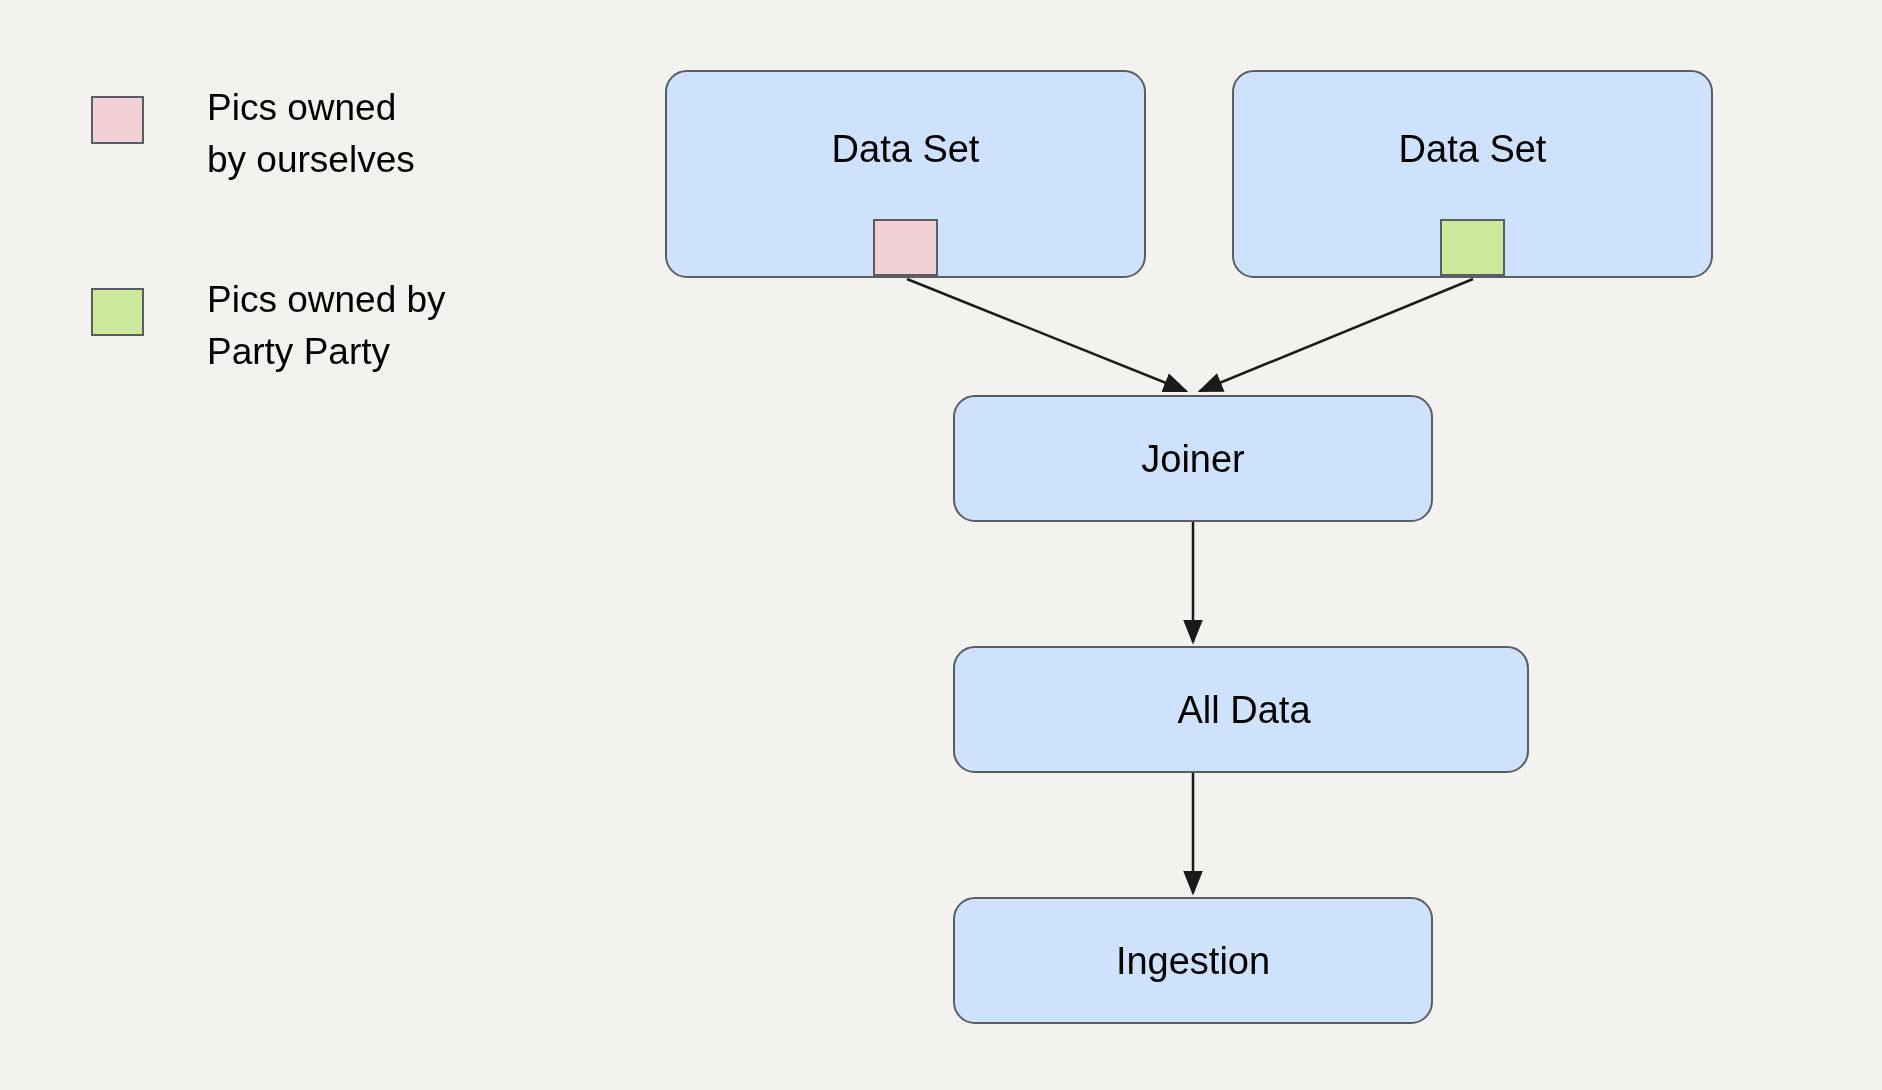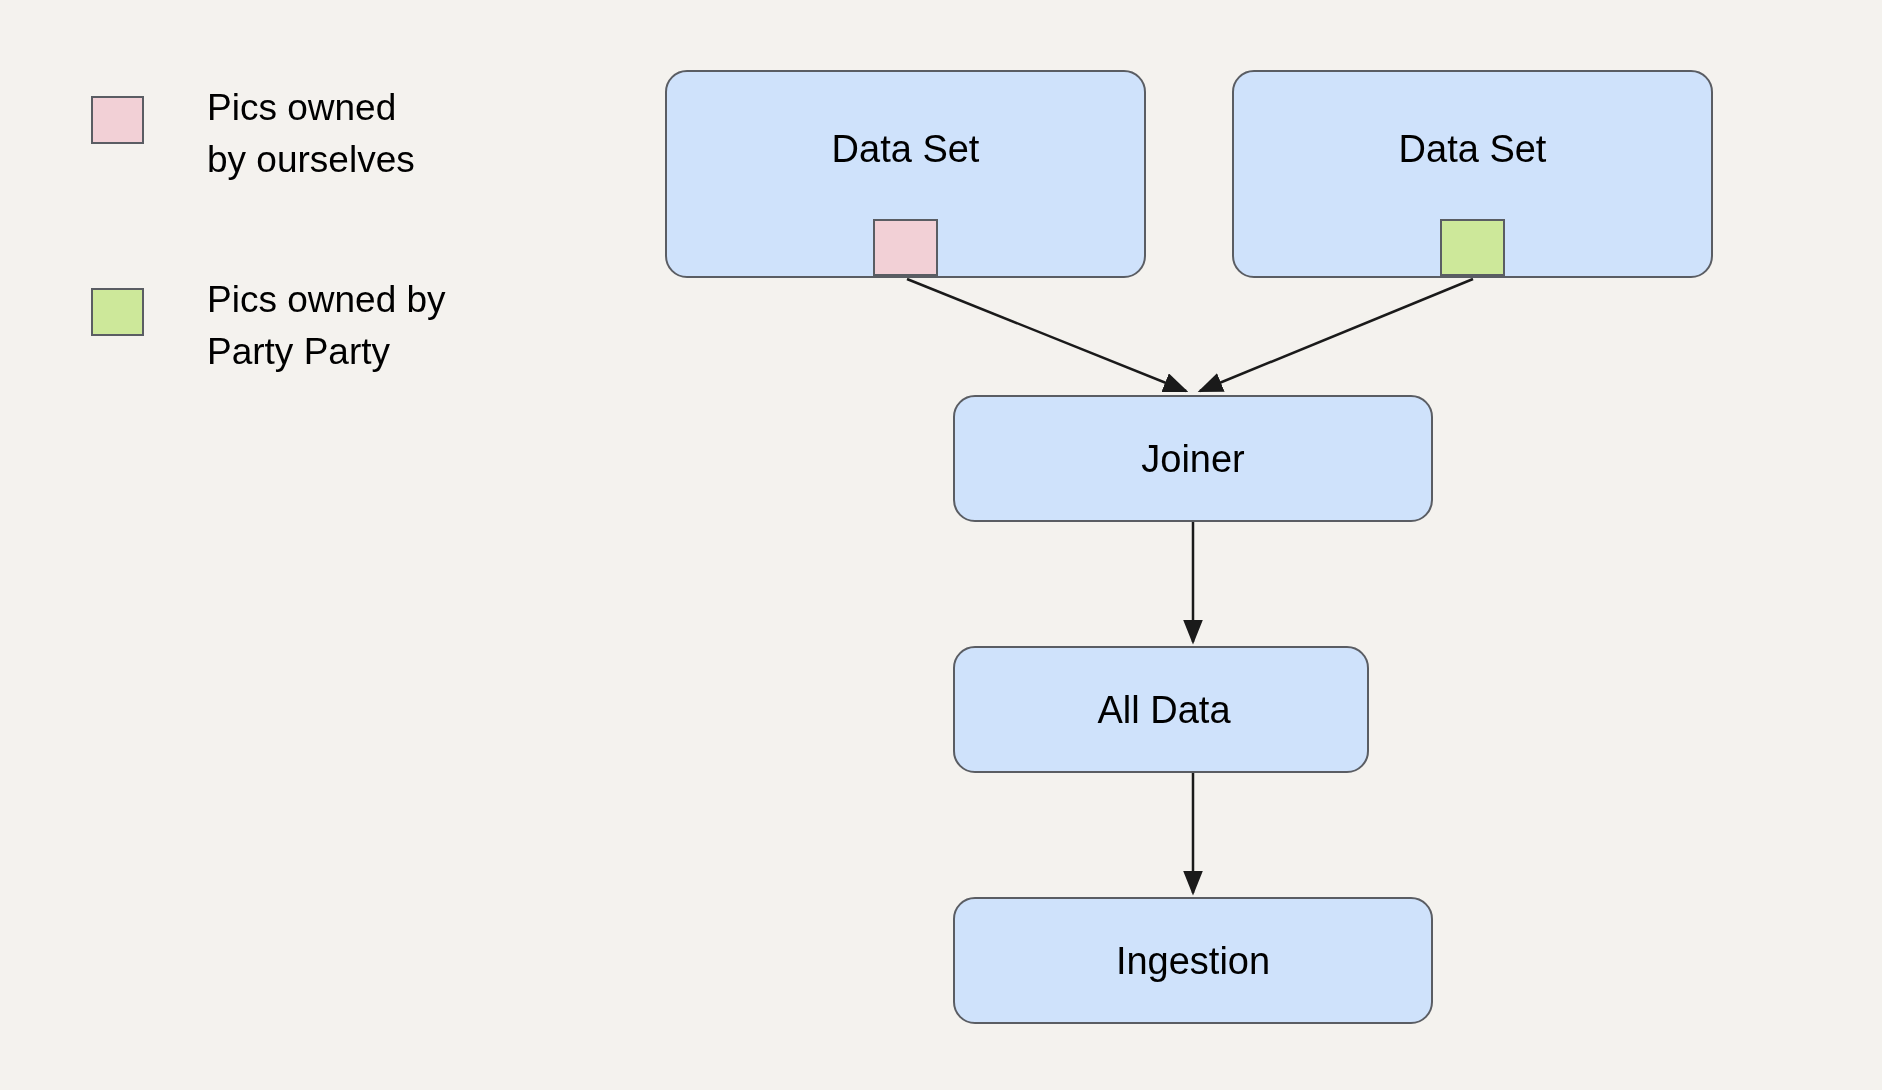--- a/index.html
+++ b/index.html
@@ -126,21 +126,21 @@
 
   <div class="node node-with-swatch" style="left: 1232px; top: 70px; width: 481px; height: 208px; background: rgb(207, 226, 251); border-color: rgb(90, 93, 99);">
     <span class="node-label" style="color: rgb(0, 0, 0);">Data Set</span>
     <span class="inner-swatch" style="background: rgb(205, 232, 154); border-color: rgb(90, 93, 99);"></span>
   </div>
 
   <div class="node node-simple" style="left: 953px; top: 395px; width: 480px; height: 127px; background: rgb(207, 226, 251); border-color: rgb(90, 93, 99);">
     <span class="node-label" style="color: rgb(0, 0, 0);">Joiner</span>
   </div>
 
-  <div class="node node-simple" style="left: 953px; top: 646px; width: 416px; height: 127px; background: rgb(207, 226, 251); border-color: rgb(90, 93, 99); padding-left: 6px;">
+  <div class="node node-simple" style="left: 953px; top: 646px; width: 576px; height: 127px; background: rgb(207, 226, 251); border-color: rgb(90, 93, 99); padding-left: 6px;">
     <span class="node-label" style="color: rgb(0, 0, 0);">All Data</span>
   </div>
 
   <div class="node node-simple" style="left: 953px; top: 897px; width: 480px; height: 127px; background: rgb(207, 226, 251); border-color: rgb(90, 93, 99);">
     <span class="node-label" style="color: rgb(0, 0, 0);">Ingestion</span>
   </div>
 
 </div>
 
 </body></html>

